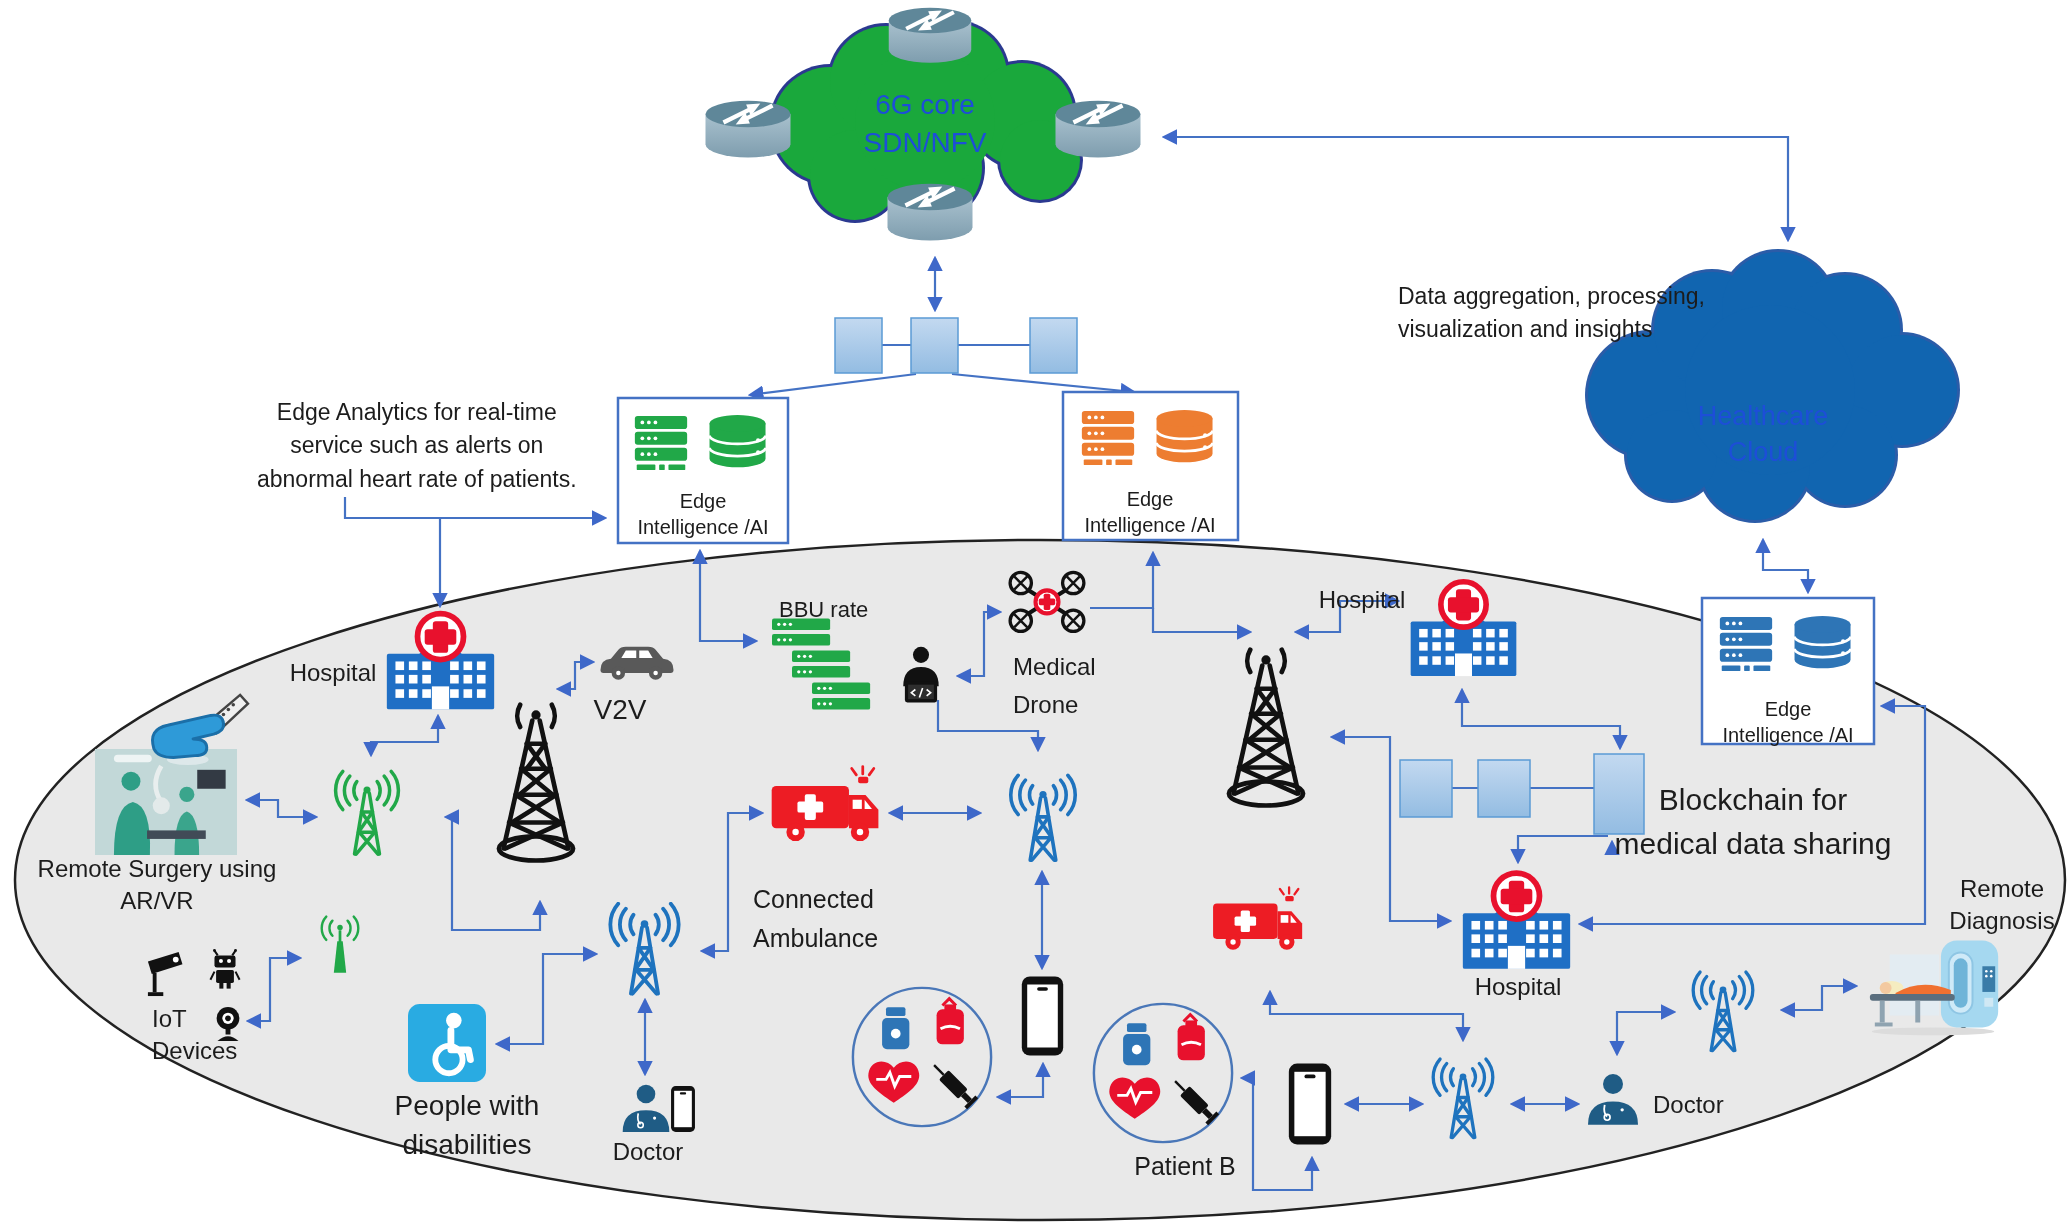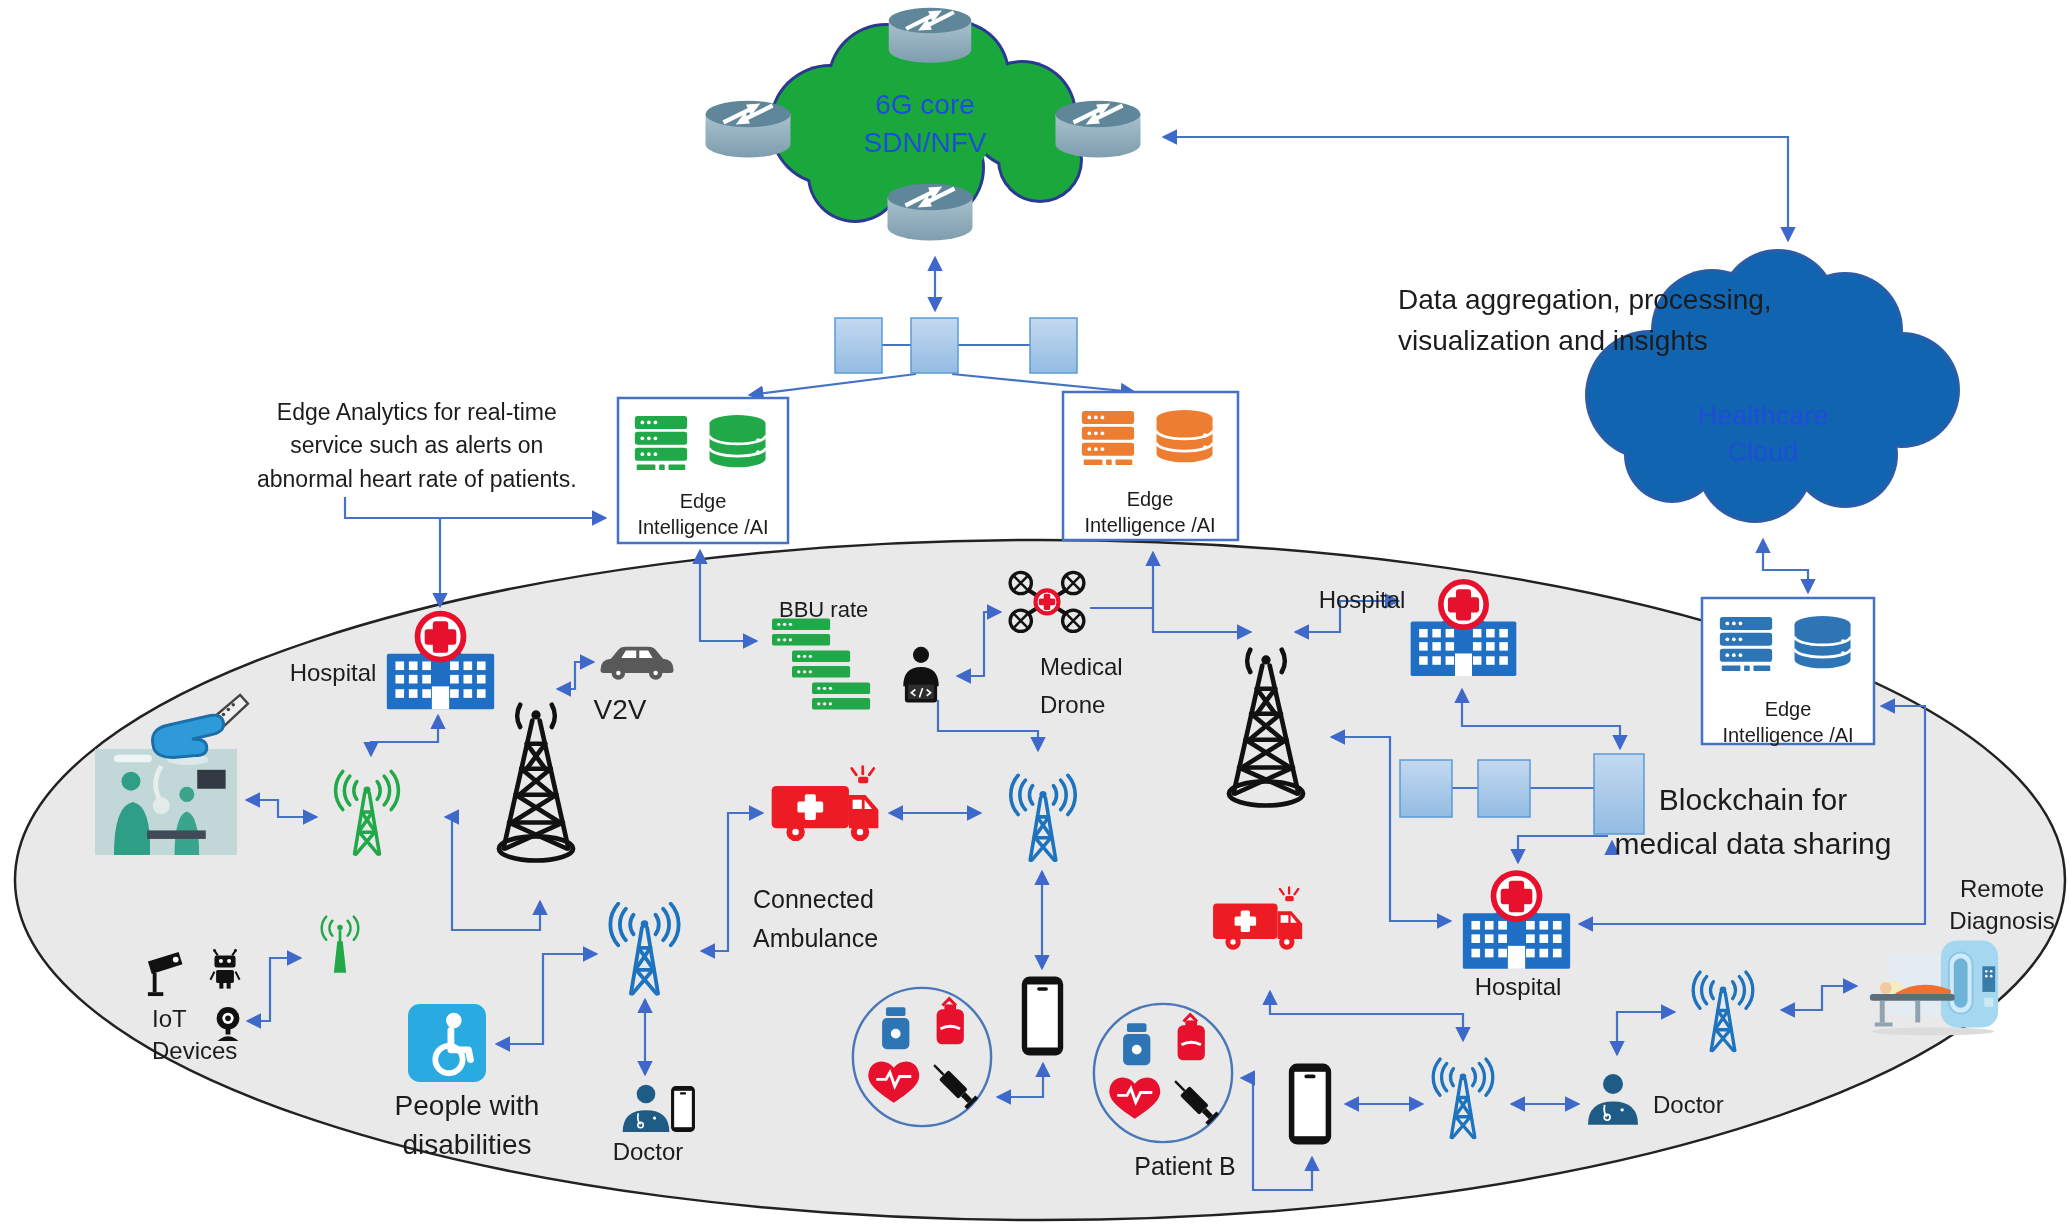--- a/index.html
+++ b/index.html
@@ -469,38 +469,40 @@
     <rect x="1400" y="760" width="52" height="57"></rect>
     <rect x="1478" y="760" width="52" height="57"></rect>
     <rect x="1594" y="754" width="50" height="80"></rect>
   </g>
 </svg>
 
 <div class="lbl c w" style="left:925px;top:86px;font-size:28px;">6G core
 SDN/NFV</div>
 <div class="lbl c w" style="left:1763px;top:398px;font-size:27px;">Healthcare
 Cloud</div>
-<div class="lbl" style="left:1398px;top:280px;font-size:28px;line-height:1.45;">Data aggregation, processing,
+<div class="lbl" style="left:1398px;top:280px;font-size:23px;line-height:1.45;">Data aggregation, processing,
 visualization and insights</div>
 <div class="lbl" style="left:257px;top:396px;font-size:23px;line-height:1.45;text-align:center;">Edge Analytics for real-time
 service such as alerts on
 abnormal heart rate of patients.</div>
 <div class="lbl c" style="left:703px;top:488px;font-size:20px;line-height:1.3;">Edge
 Intelligence /AI</div>
 <div class="lbl c" style="left:1150px;top:486px;font-size:20px;line-height:1.3;">Edge
 Intelligence /AI</div>
 <div class="lbl c" style="left:1788px;top:696px;font-size:20px;line-height:1.3;">Edge
 Intelligence /AI</div>
 <div class="lbl" style="left:779px;top:595px;font-size:22px;">BBU rate</div>
 <div class="lbl c" style="left:333px;top:657px;font-size:24px;">Hospital</div>
 <div class="lbl c" style="left:1362px;top:584px;font-size:24px;">Hospital</div>
 <div class="lbl c" style="left:1518px;top:971px;font-size:24px;">Hospital</div>
 <div class="lbl c" style="left:620px;top:691px;font-size:28px;">V2V</div>
-<div class="lbl" style="left:1013px;top:648px;font-size:24px;line-height:1.6;margin-left:27px;">Medical
+<div class="lbl" style="left:1013px;top:648px;font-size:24px;line-height:1.6;">Medical
 Drone</div>
+<div class="lbl c" style="left:157px;top:853px;font-size:24px;">Remote Surgery using
+AR/VR</div>
 <div class="lbl" style="left:152px;top:1003px;font-size:24px;line-height:1.35;">IoT
 Devices</div>
 <div class="lbl c" style="left:467px;top:1086px;font-size:28px;line-height:1.4;">People with
 disabilities</div>
 <div class="lbl c" style="left:648px;top:1136px;font-size:24px;">Doctor</div>
 <div class="lbl" style="left:753px;top:880px;font-size:25px;line-height:1.55;">Connected
 Ambulance</div>
 <div class="lbl c" style="left:920px;top:1192px;font-size:25px;margin-top:31px;">Patient A</div>
 <div class="lbl c" style="left:1165px;top:1150px;font-size:25px;margin-left:20px;">Patient B</div>
 <div class="lbl c" style="left:1753px;top:778px;font-size:30px;line-height:1.45;">Blockchain for

